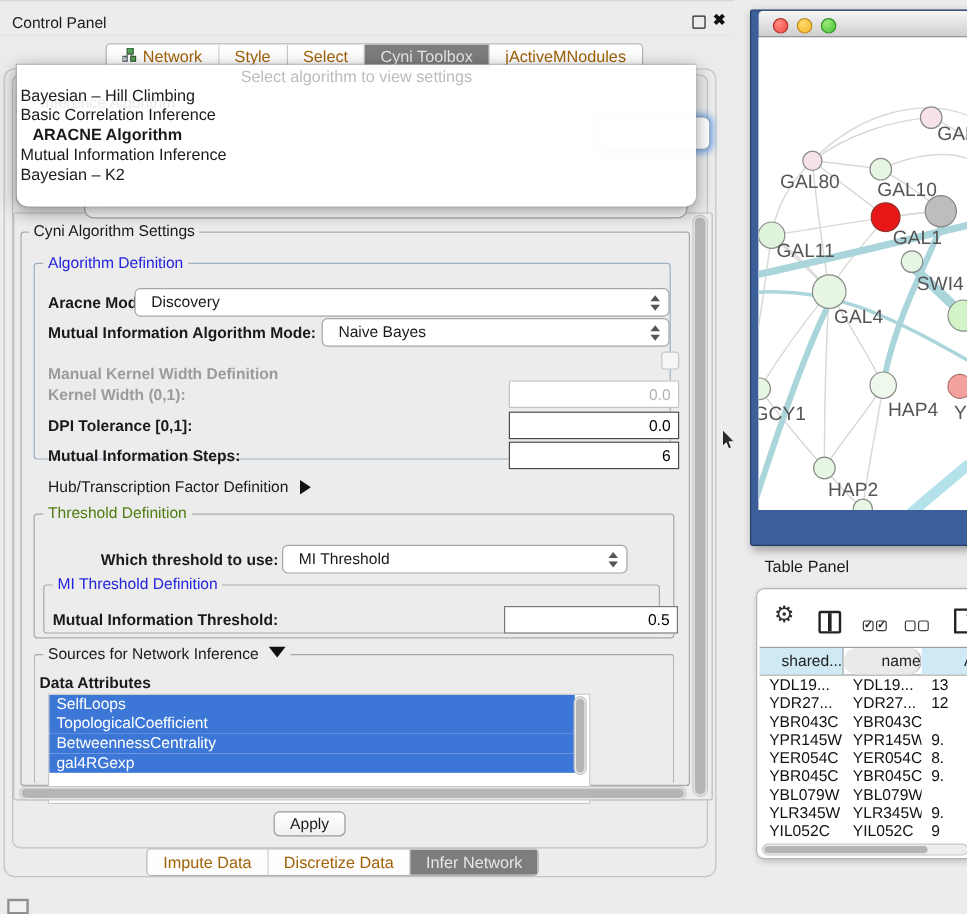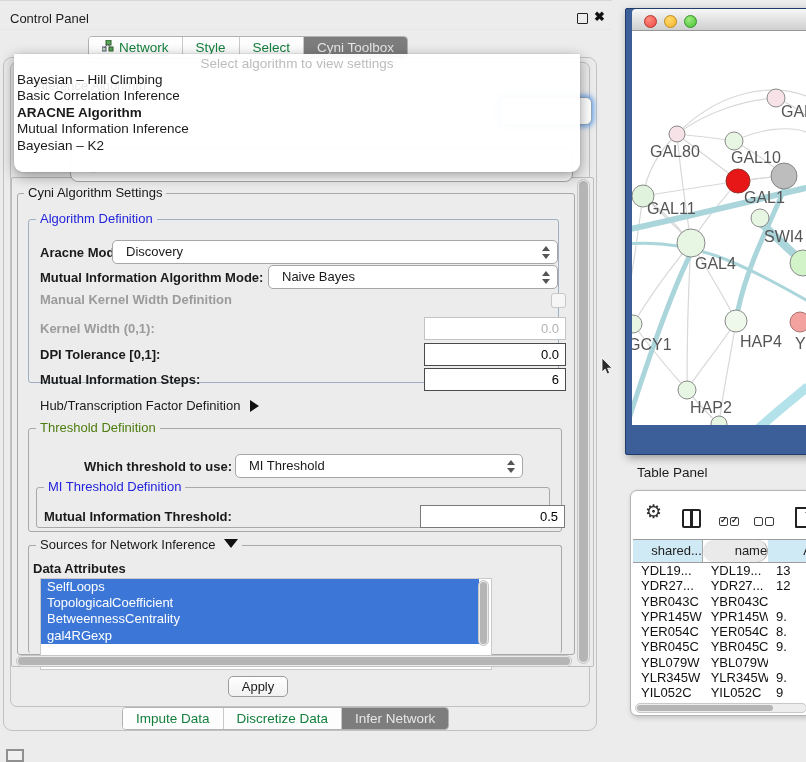--- a/index.html
+++ b/index.html
@@ -8,21 +8,21 @@
   .abs { position:absolute; }
   #stage { position:relative; width:806px; height:762px; background:#ececec; }
 
   
   #cp-titlebar { left:0; top:0; width:612px; height:30px; border-top:1px solid #d8d8d8; border-bottom:1px solid #e6e6e6;}
   #cp-title { left:10px; top:11px; font-size:13px; color:#1c1c1c; }
   #cp-float { left:577px; top:13px; width:11px; height:11px; border:1.5px solid #222; border-radius:1px; }
   #cp-close { left:594px; top:9px; font-size:13px; font-weight:bold; color:#111; }
 
   .tabstrip { display:flex; background:#fdfdfd; border:1px solid #b2b2b2; border-radius:4px; overflow:hidden; }
-  .tab { padding:0 13px; line-height:21px; height:21px; font-size:13.5px; color:#15803d;
+  .tab { padding:0 13px; line-height:21px; height:21px; font-size:13.5px; color:#a16207;
          border-right:1px solid #c9c9c9; display:flex; align-items:center; gap:5px; background:#fdfdfd; }
   .tab:last-child { border-right:none; }
   .tab.sel { background:#7d7d7d; color:#e7e7e7; }
   #top-tabs { left:88px; top:36px; }
   #bottom-tabs { left:122px; top:707px; }
 
   .frame { border:1px solid #c2c2c2; border-radius:9px; }
   #frameB { left:3px; top:57px; width:594px; height:674px; }
   #frameA { left:10px; top:62px; width:580px; height:645px; border-radius:7px; }
   #scrollpane { left:11px; top:177px; width:583px; height:490px; border:1px solid #bdbdbd; border-radius:2px; background:#ececec; }
@@ -46,21 +46,21 @@
   .field.en  { border:1px solid #4a4a4a; color:#000; }
 
   .vscroll { position:absolute; background:#eaeaea; border:1px solid #c6c6c6; border-radius:8px; }
   .vthumb { position:absolute; left:1px; right:1px; top:1px; bottom:1px; background:#b5b5b5; border-radius:8px; }
 
   
   #algo-popup { left:14px; top:54px; width:566px; height:118px; background:rgba(255,255,255,.96);
     border-radius:0 0 9px 9px; box-shadow:0 4px 14px rgba(0,0,0,.4), 0 0 1px #999; z-index:50; padding-top:2px;}
   #algo-placeholder { text-align:center; color:#bcbcbc; font-size:13.5px; line-height:16px; }
   .opt { padding-left:3px; font-size:13.5px; line-height:16.4px; white-space:nowrap; }
-  .opt.b { font-weight:bold; }
+  .opt.b { font-weight:bold;margin-left:10px; }
   .ghost { position:absolute; color:#555; opacity:.12; white-space:nowrap; }
 
   
   #attr-list { left:40px; top:578px; width:452px; height:92px; background:#fff; border:1px solid #c9c9c9; overflow:hidden; }
   .attr { height:16.2px; line-height:16.2px; padding-left:6px; background:#3c77d8; color:#fff; font-size:13px; width:calc(100% - 12px); }
 
   .btn { position:absolute; background:linear-gradient(#ffffff,#f1f1f1); border:1px solid #9b9b9b; border-radius:5px; text-align:center; }
 
   
   #net-win { left:625px; top:8px; width:190px; height:447px; background:#3c5e99; border:1px solid #203c6b; border-radius:2px; box-shadow:2px 3px 8px rgba(0,0,0,.35); }
@@ -112,20 +112,23 @@
       </div>
       <div class="tab">
         <span>Style</span>
       </div>
       <div class="tab">
         <span>Select</span>
       </div>
       <div class="tab sel">
         <span>Cyni Toolbox</span>
       </div>
+      <div class="tab">
+        <span>jActiveMNodules</span>
+      </div>
     </div>
 
   <div class="abs" style="left:500px; top:97px; width:92px; height:28px; background:#fff; border:1px solid #93a6ba; border-radius:6px;
               box-shadow:0 0 5px 2px rgba(90,155,230,.85); z-index:5;"></div>
 
   <div class="abs" style="left:70px; top:148px; width:503px; height:34px; background:#fff; border:1px solid #a9a9a9; border-radius:8px; z-index:5;"></div>
   <div class="abs ghost" style="left:90px; top:158px; z-index:6;">galFiltered.sif default node</div>
 
   <div class="abs" id="algo-popup">
     <div id="algo-placeholder">Select algorithm to view settings</div>
@@ -152,21 +155,21 @@
     <span>Discovery</span>
     <span class="stepper"></span>
   </div>
 
   <div class="abs boldlbl" style="left:40px; top:270px;">Mutual Information Algorithm Mode:</div>
   <div class="combo" style="left:268px; top:265px; width:290px;">
     <span>Naive Bayes</span>
     <span class="stepper"></span>
   </div>
 
-  <div class="abs graylbl" style="left:40px; top:292px;text-align:right;">Manual Kernel Width Definition</div>
+  <div class="abs graylbl" style="left:40px; top:304px;text-align:right;">Manual Kernel Width Definition</div>
   <div class="abs" style="left:551px; top:293px; width:15px; height:15px; border:1px solid #c6c6c6; border-radius:3px; background:#f6f6f6;"></div>
 
   <div class="abs graylbl" style="left:40px; top:321px;">Kernel Width (0,1):</div>
   <div class="field dis" style="left:424px; top:317px; width:142px;">0.0</div>
 
   <div class="abs boldlbl" style="left:40px; top:347px;">DPI Tolerance [0,1]:</div>
   <div class="field en" style="left:424px; top:343px; width:142px;">0.0</div>
 
   <div class="abs boldlbl" style="left:40px; top:372px;">Mutual Information Steps:</div>
   <div class="field en" style="left:424px; top:368px; width:142px;">6</div>

